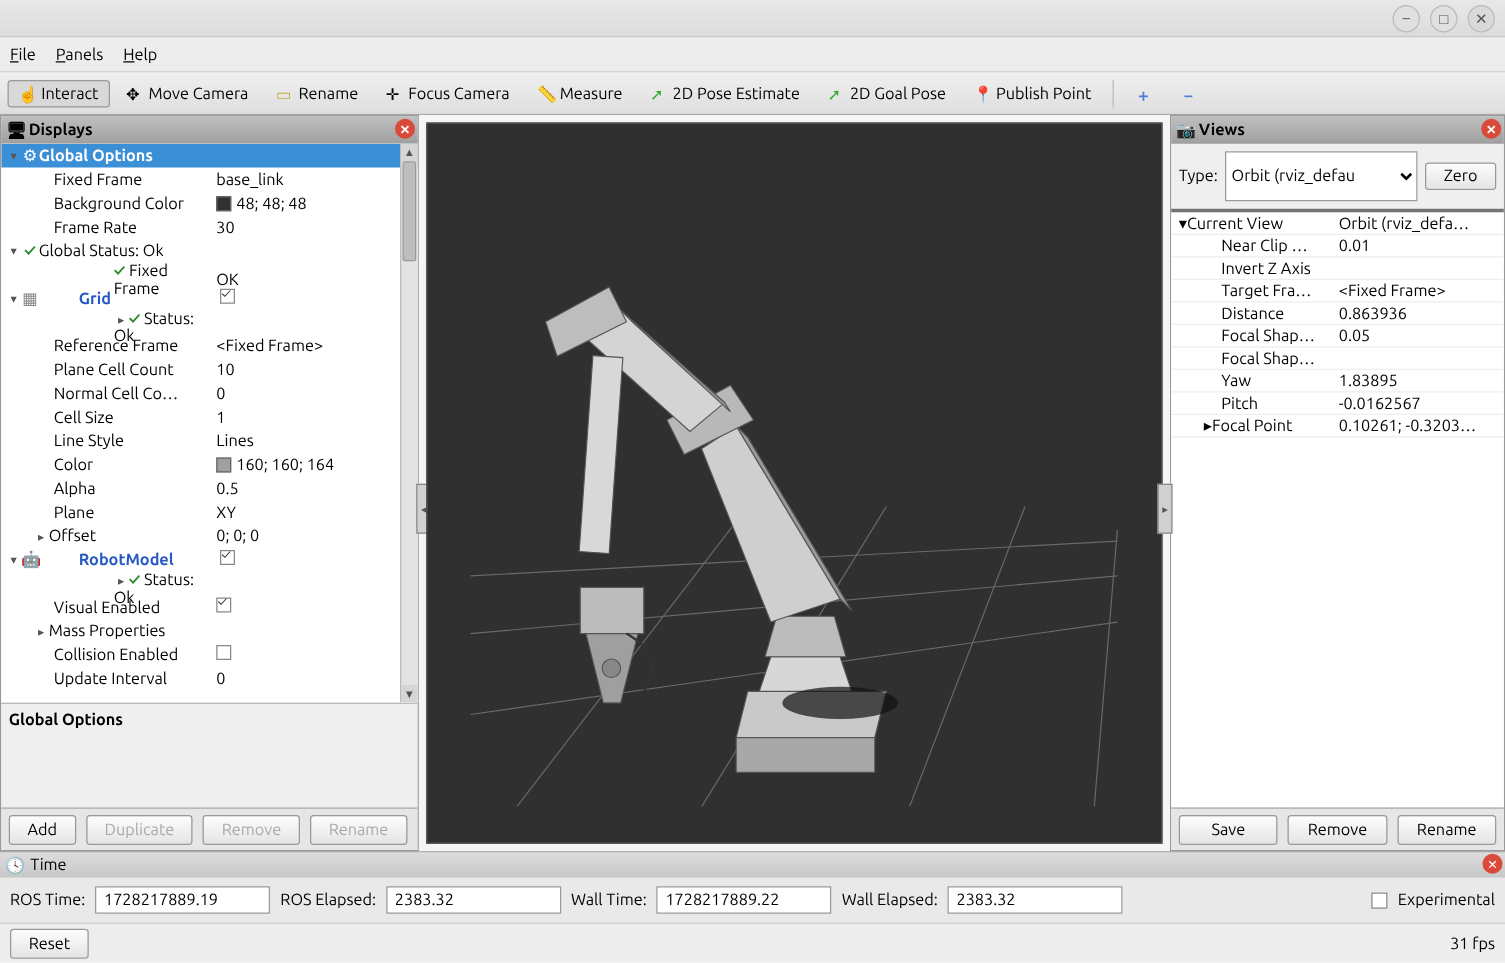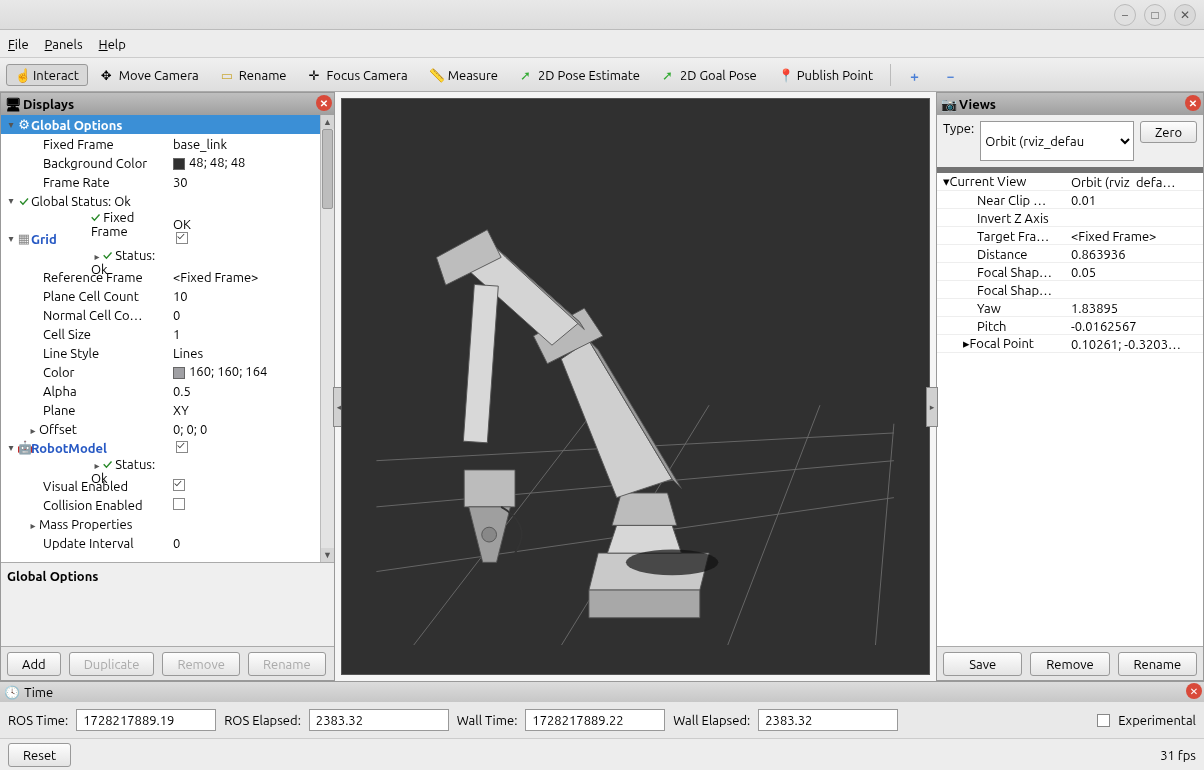--- a/index.html
+++ b/index.html
@@ -26,42 +26,42 @@
 .tree-row { display:flex; align-items:center; height:19px; padding-left:4px;}
 .tree .lbl { display:inline-block; }
 .tree .prop-row { display:grid; grid-template-columns: 170px 1fr; align-items:center; height:19px;}
 .tree .prop-row .k { padding-left: 42px; }
 .tree .prop-row .k2 { padding-left: 90px; }
 .tree .prop-row .v { padding-left:2px;}
 .tree .exp { width:12px; display:inline-block; text-align:center; color:#555; cursor:pointer; font-size:10px;}
 .tree .chk { width:12px;height:12px;border:1px solid #888;display:inline-block;background:#fff;position:relative;}
 .tree .chk.on::after{content:"✓";position:absolute;top:-3px;left:0;font-size:11px;color:#333;}
 .tree .sel { background:#3b8fd6; color:#fff;}
-.tree .link { color:#2759c4; font-weight:bold;}
+.tree .link { color:#2759c4; font-weight:bold;margin-left:32px;}
 .tree .ok{color:#2a8a2a;font-weight:bold;}
 .tree .ico{width:14px;display:inline-block;text-align:center;}
 .tree .swatch{width:12px;height:12px;border:1px solid #666;display:inline-block;vertical-align:middle;margin-right:4px;}
 .tree-scroll{position:absolute;right:0;top:0;width:14px;height:100%;background:#e3e3e3;border-left:1px solid #bbb;}
 .tree-scroll .thumb{position:absolute;left:1px;right:1px;top:14px;height:80px;background:#bdbdbd;border:1px solid #999;border-radius:2px;}
 .tree-scroll .arr{position:absolute;left:0;right:0;height:14px;display:flex;align-items:center;justify-content:center;font-size:9px;color:#555;background:#d5d5d5;}
 .tree-scroll .arr.up{top:0;} .tree-scroll .arr.dn{bottom:0;}
 
 .desc-panel{height:84px;border-top:1px solid #aaa;background:#efefef;padding:6px;font-weight:bold;}
 .btn-row{height:34px;border-top:1px solid #aaa;display:flex;align-items:center;gap:8px;padding:0 6px;background:#e6e6e6;}
 .btn-row button{height:24px;padding:0 14px;background:linear-gradient(#fdfdfd,#e4e4e4);border:1px solid #999;border-radius:3px;cursor:pointer;}
 .btn-row button:disabled{color:#aaa;cursor:default;}
 
 .viewport-wrap{flex:1;display:flex;flex-direction:column;position:relative;}
 .viewport{flex:1;background:#303030;margin:6px;position:relative;display:flex;align-items:center;justify-content:center;border:1px solid #555;}
 .vp-splitter{position:absolute;top:50%;width:12px;height:40px;background:#d0d0d0;border:1px solid #888;display:flex;align-items:center;justify-content:center;font-size:9px;color:#555;cursor:pointer;}
 .vp-splitter.left{left:-2px;} .vp-splitter.right{right:-2px;}
 
 .views{width:268px;}
 .views-body{flex:1;display:flex;flex-direction:column;background:#efefef;}
-.views-type{display:flex;gap:6px;padding:6px;border-bottom:6px solid #737373;}
+.views-type{display:flex;align-items:center;gap:6px;padding:6px;border-bottom:3px solid #737373;}
 .views-type select{flex:1;height:40px;border:1px solid #999;background:#fff;}
 .views-type button{height:22px;padding:0 14px;border:1px solid #999;background:linear-gradient(#fdfdfd,#e4e4e4);border-radius:3px;cursor:pointer;}
 .views-tree{flex:1;background:#fff;overflow:auto;}
 .views-tree .row{display:grid;grid-template-columns:130px 1fr;height:18px;align-items:center;border-bottom:1px solid #eee;}
 .views-tree .row .k{padding-left:20px;white-space:nowrap;overflow:hidden;text-overflow:ellipsis;}
 .views-tree .row .k.sub{padding-left:40px;}
 .views-tree .row .v{padding-left:4px;white-space:nowrap;overflow:hidden;text-overflow:ellipsis;}
 .views-tree .row.hd .k,.views-tree .row.hd .v{font-weight:normal;}
 .views-btns{height:34px;border-top:1px solid #aaa;display:flex;align-items:center;gap:8px;padding:0 6px;background:#e6e6e6;}
 .views-btns button{flex:1;height:24px;border:1px solid #999;background:linear-gradient(#fdfdfd,#e4e4e4);border-radius:3px;cursor:pointer;}
@@ -228,26 +228,26 @@
       </div>
       <div class="prop-row">
           <span class="k2"><span class="exp">▸</span><span class="ok">✓ </span><span>Status: Ok</span></span>
           <span class="v"></span>
         </div>
       <div class="prop-row">
           <span class="k">Visual Enabled</span>
           <span class="v"><span class="chk on"></span></span>
         </div>
       <div class="prop-row">
+          <span class="k"><span class="exp" style="margin-left:-16px">▸</span><span>Mass Properties</span></span>
+          <span class="v"></span>
+        </div>
+      <div class="prop-row">
           <span class="k">Collision Enabled</span>
           <span class="v"><span class="chk"></span></span>
-        </div>
-      <div class="prop-row">
-          <span class="k"><span class="exp" style="margin-left:-16px">▸</span><span>Mass Properties</span></span>
-          <span class="v"></span>
         </div>
       <div class="prop-row">
           <span class="k">Update Interval</span>
           <span class="v">0</span>
         </div>
       <div class="tree-scroll">
         <div class="arr up">▲</div>
         <div class="thumb"></div>
         <div class="arr dn">▼</div>
       </div>

